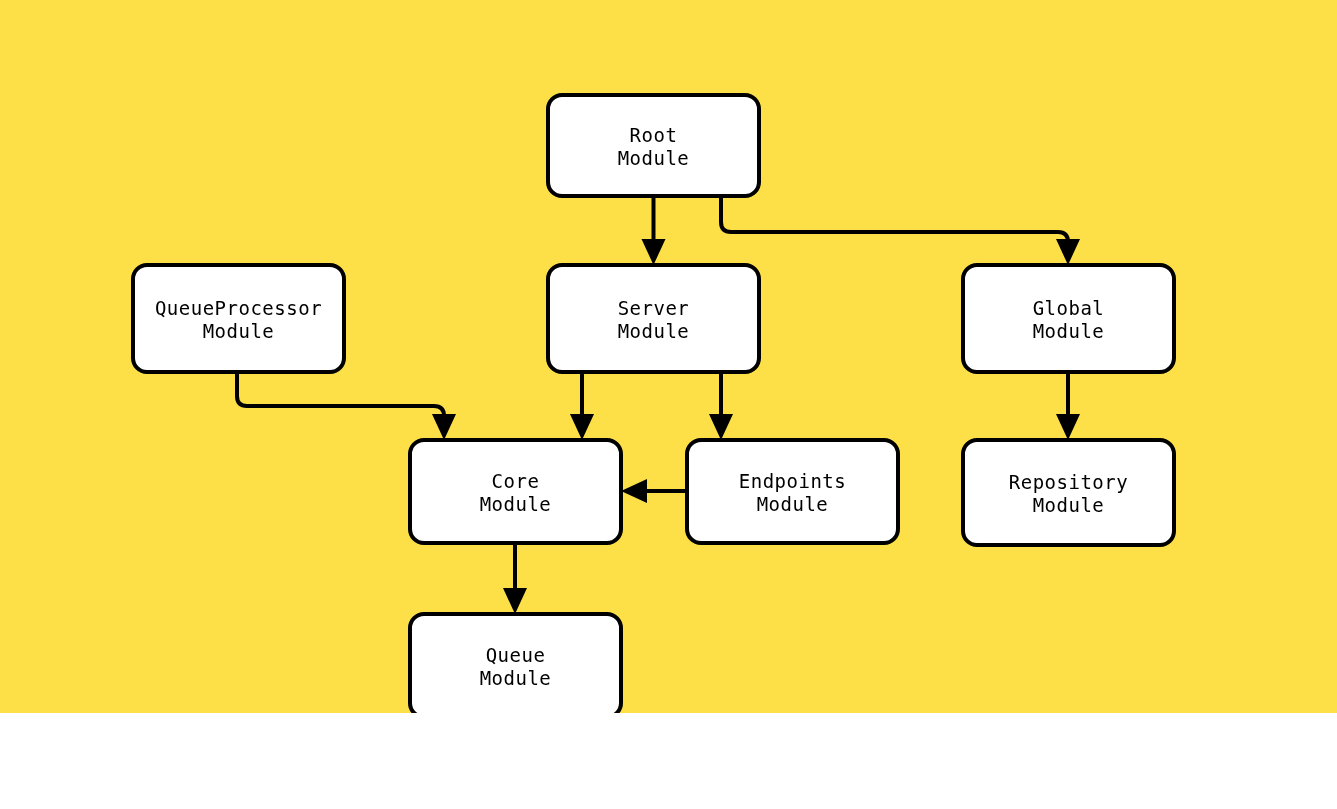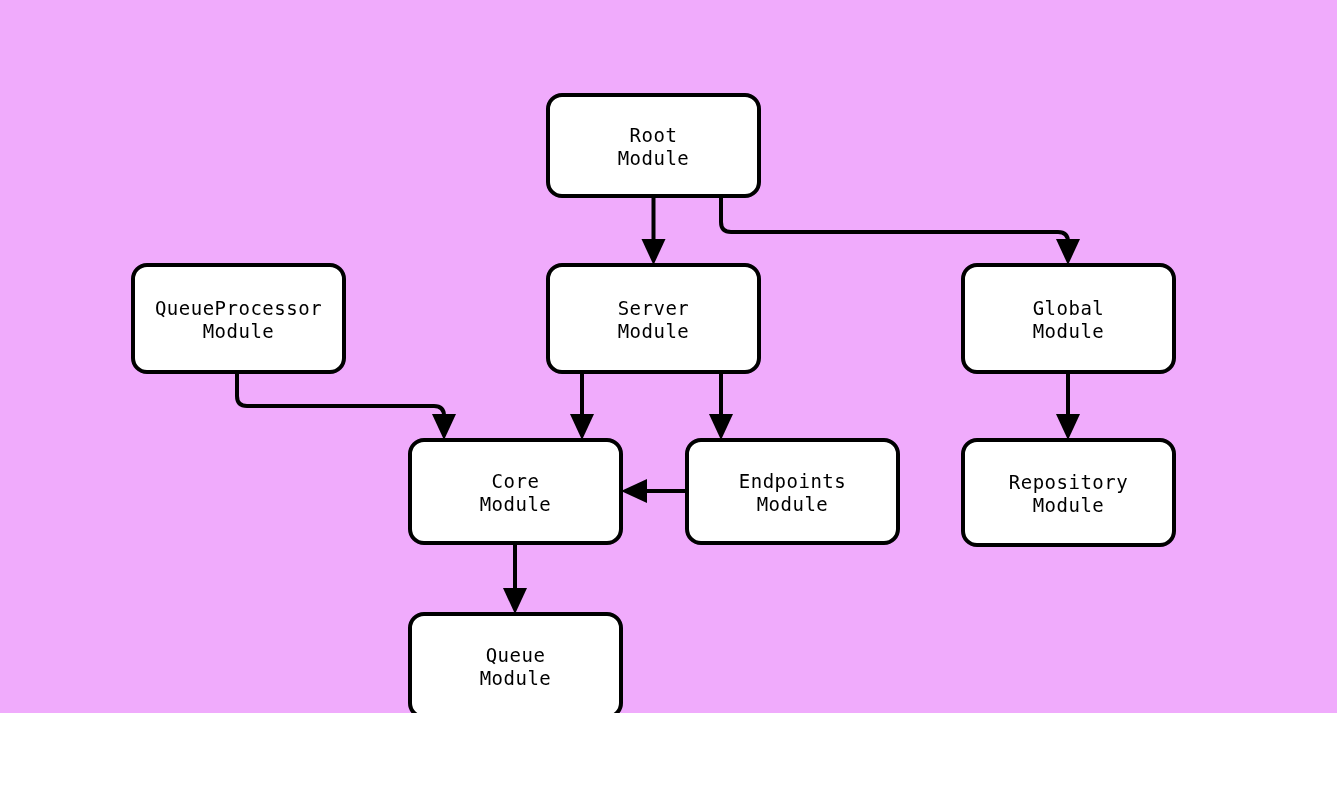--- a/index.html
+++ b/index.html
@@ -8,21 +8,21 @@
     padding: 0;
     background: #ffffff;
   }
   body {
     font-family: "DejaVu Sans Mono", "Liberation Mono", monospace;
   }
   #diagram-root {
     position: relative;
     width: 1337px;
     height: 713px;
-    background: #f0abfc;
+    background: #fde047;
     overflow: hidden;
   }
   #diagram-svg {
     position: absolute;
     left: 0;
     top: 0;
     width: 1337px;
     height: 809px;
     display: block;
   }

